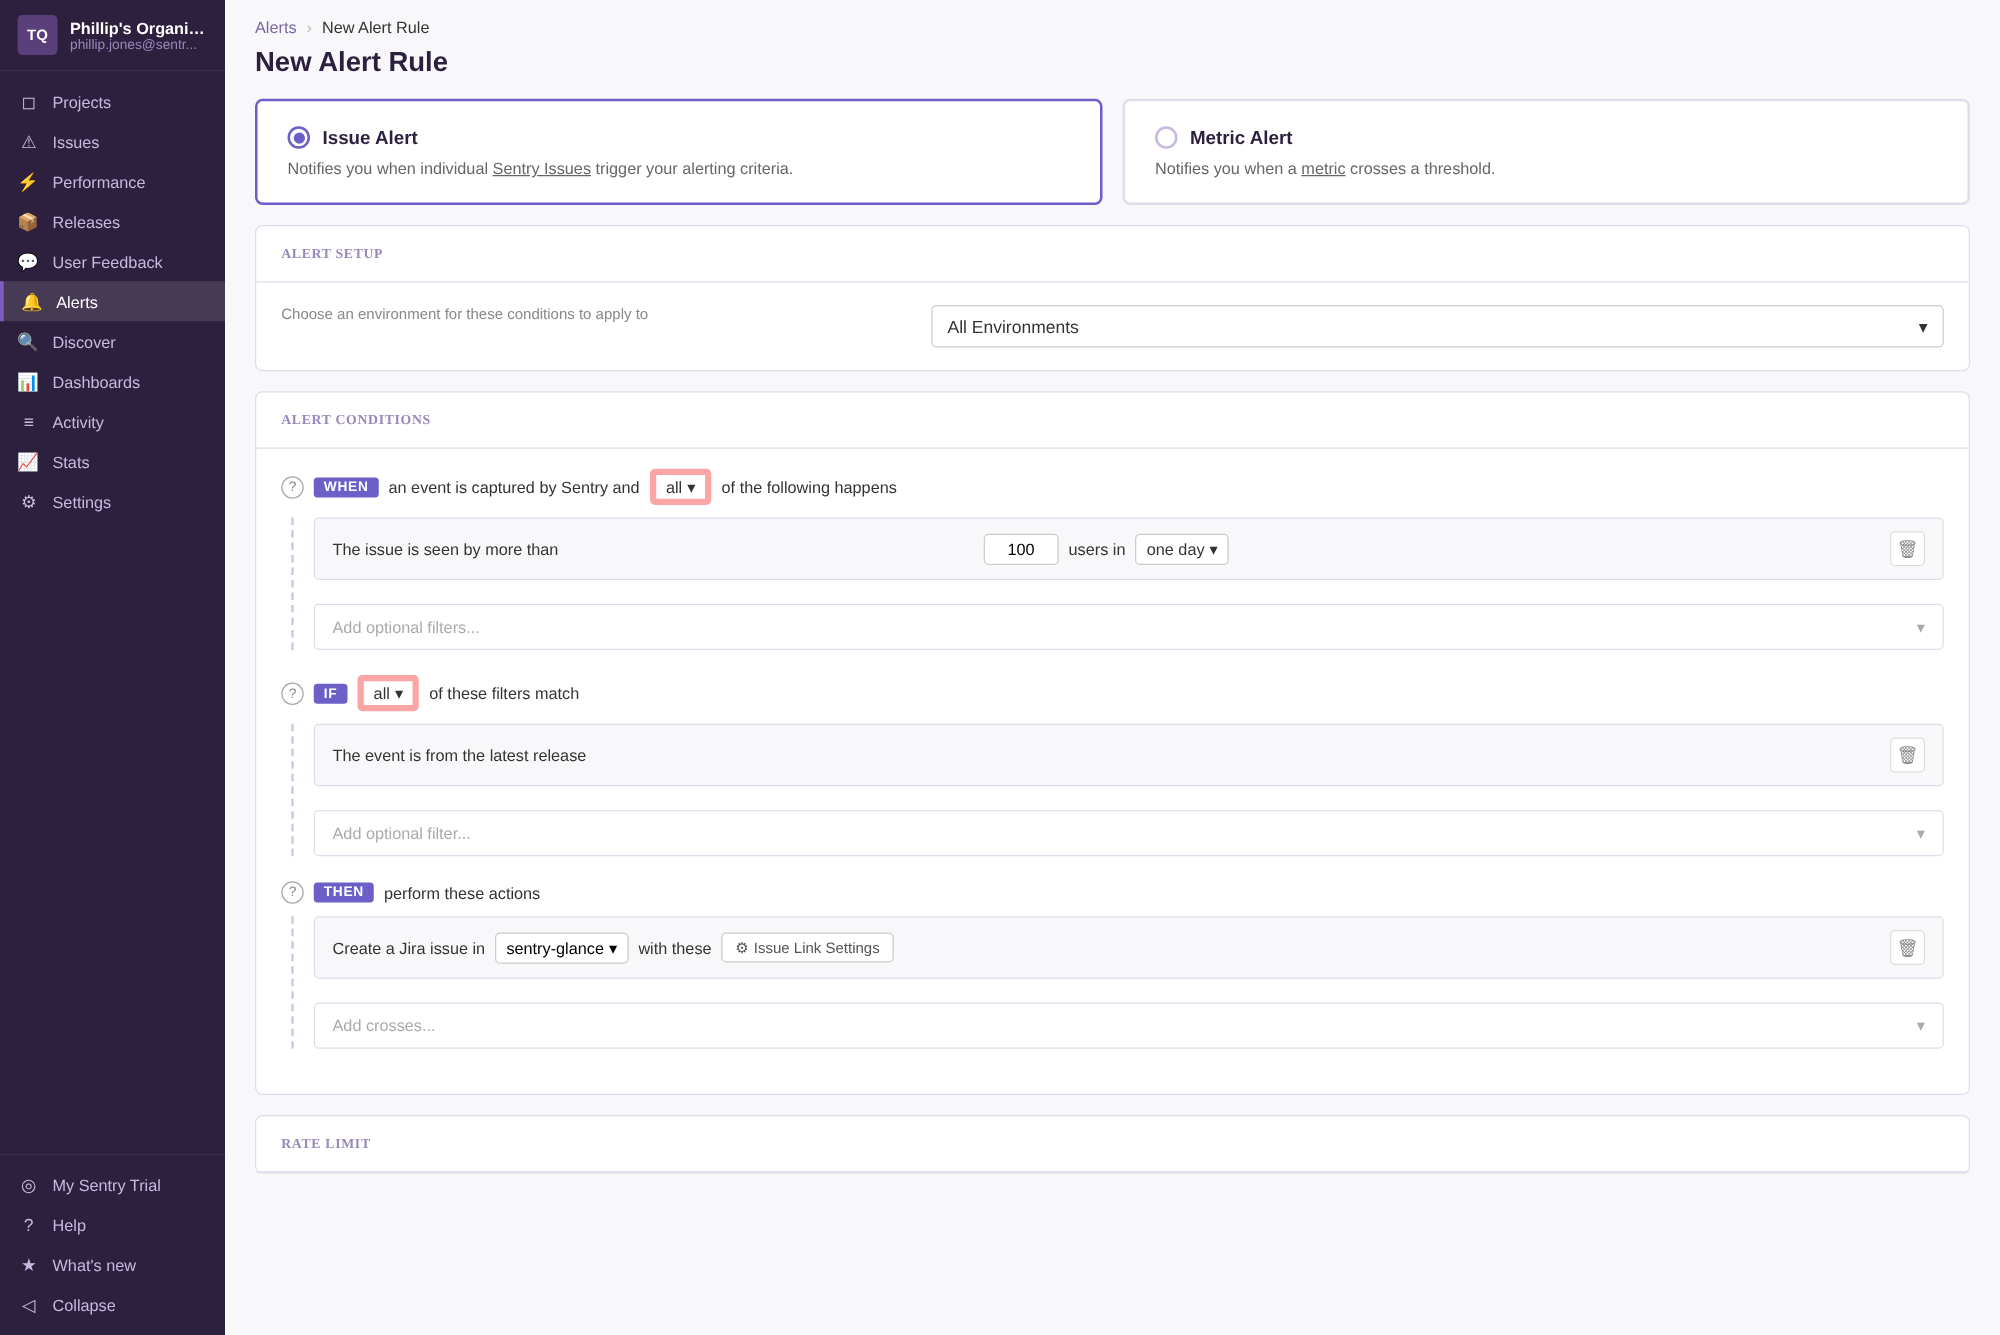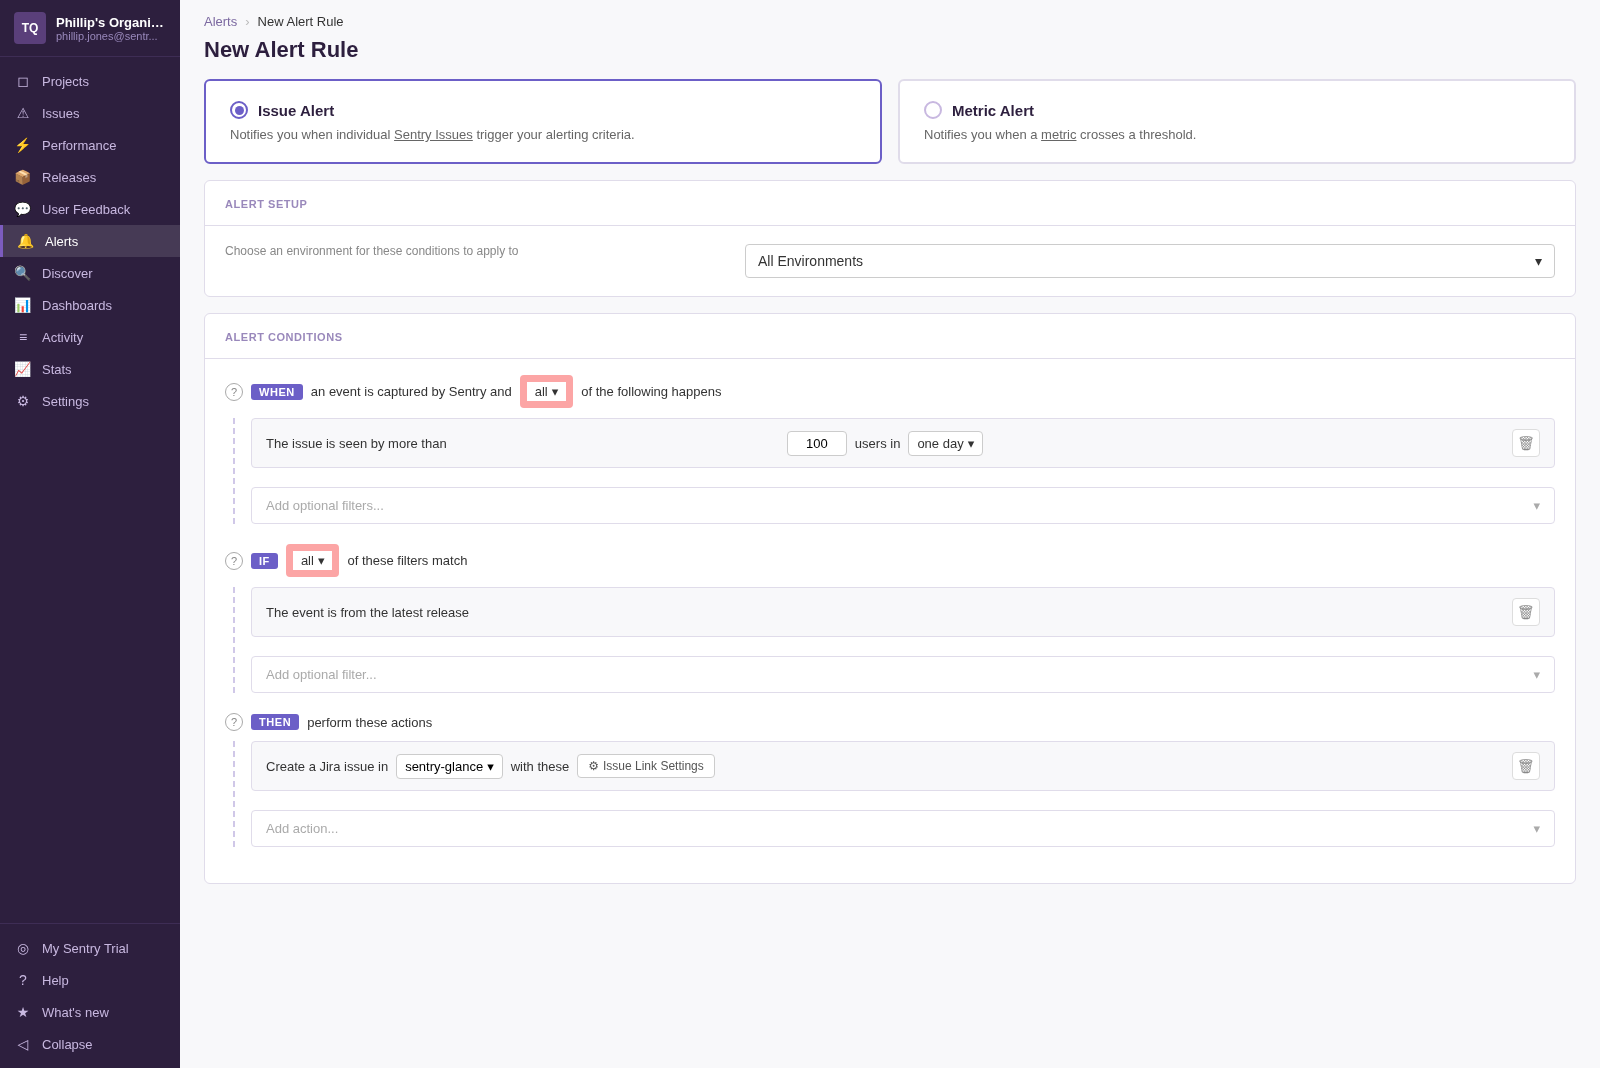--- a/index.html
+++ b/index.html
@@ -74,21 +74,21 @@
       flex-shrink: 0;
     }
     .radio-outer.checked { border-color: #6c5fc7; }
     .radio-inner { width: 9px; height: 9px; border-radius: 50%; background: #6c5fc7; }
     .alert-card-title { font-weight: 600; font-size: 15px; color: #2d1f3e; }
     .alert-card-desc { font-size: 13px; color: #666; }
     .alert-card-desc u { text-decoration: underline; }
 
     
     .section { background: #fff; border: 1px solid #e0dcea; border-radius: 6px; margin: 0 24px 16px; }
-    .section-header { padding: 14px 20px; border-bottom: 1px solid #e0dcea; }
+    .section-header { padding: 14px 20px; border-bottom: 1px solid #e0dcea; font-family: Liberation Serif, serif; }
     .section-label { font-size: 11px; font-weight: 700; color: #9988bb; letter-spacing: 0.05em; text-transform: uppercase; }
     .section-body { padding: 0; }
 
     
     .form-row {
       display: flex; align-items: flex-start; padding: 18px 20px;
       border-bottom: 1px solid #f0eef6;
     }
     .form-row:last-child { border-bottom: none; }
     .form-label-col { flex: 0 0 520px; }
@@ -122,21 +122,21 @@
     .badge {
       padding: 2px 8px; border-radius: 3px; font-size: 11px; font-weight: 700;
       text-transform: uppercase; letter-spacing: 0.05em;
     }
     .badge-when { background: #6c5fc7; color: #fff; }
     .badge-if { background: #6c5fc7; color: #fff; }
     .badge-then { background: #6c5fc7; color: #fff; }
     .rule-text { font-size: 13px; color: #333; }
     .rule-inline-select {
       display: inline-flex; align-items: flex-start; gap: 4px;
-      padding: 2px 8px; border: 7px solid #fca5a5; border-radius: 4px;
+      padding: 2px 8px; border: 5px solid #fca5a5; border-radius: 4px;
       font-size: 13px; background: #fff; cursor: pointer; color: #333;
     }
 
     .rule-line {
       display: flex; align-items: center; gap: 8px;
       background: #f8f8fa; border: 1px solid #e0dcea; border-radius: 4px;
       padding: 10px 14px; margin-bottom: 19px; position: relative;
     }
     .rule-line-text { font-size: 13px; color: #333; flex: 1; }
     .num-input {
@@ -381,23 +381,28 @@
               </div>
               <span class="rule-line-text" style="flex:none;">with these</span>
               <button class="link-settings-btn">
                 <span>⚙</span>
                 <span>Issue Link Settings</span>
               </button>
             </div>
             <button class="delete-btn">🗑</button>
           </div>
           <div class="add-trigger-row">
-            <span>Add action...</span>
-            <span>▾</span>
-          </div>
-        </div>
-      </div>
-
-    </div>
-  </div>
-
+            <span>Add crosses...</span>
+            <span>▾</span>
+          </div>
+        </div>
+      </div>
+
+    </div>
+  </div>
+
+  <div class="rate-limit-section">
+    <div class="section-header">
+      <span class="section-label">RATE LIMIT</span>
+    </div>
+  </div>
 
 </div>
 
 </body></html>

